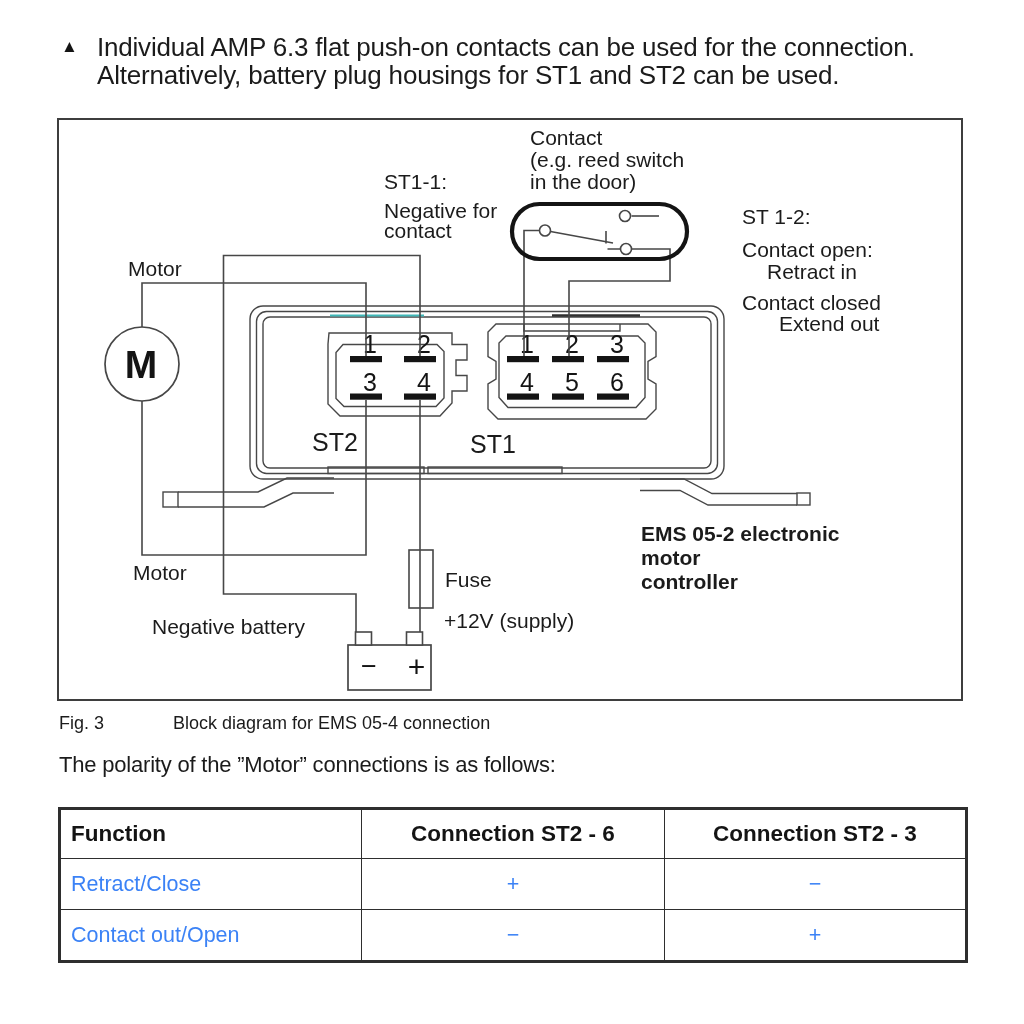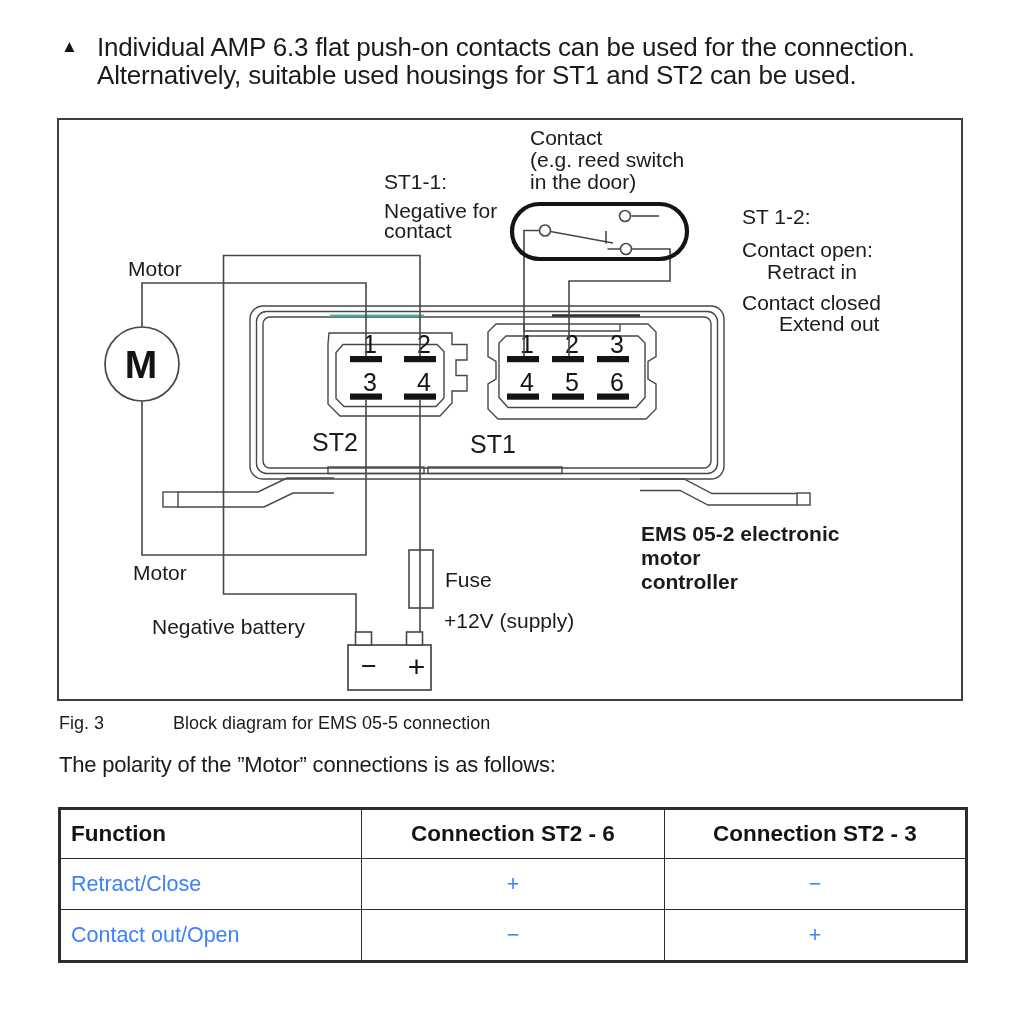--- a/index.html
+++ b/index.html
@@ -53,21 +53,21 @@
   .bold{font-weight:bold;}
 </style>
 </head>
 <body>
 
 <div class="page">
 
   <span class="bullet-marker">▲</span>
   <div class="intro-text">
     <div>Individual AMP 6.3 flat push-on contacts can be used for the connection.</div>
-    <div>Alternatively, suitable used housings for ST1 and ST2 can be used.</div>
+    <div>Alternatively, battery plug housings for ST1 and ST2 can be used.</div>
   </div>
 
   <div class="figure-box">
     <svg width="906" height="583" viewBox="57 118 906 583">
 
       <g>
         <rect class="outline" x="250" y="306" width="474" height="173" rx="13"></rect>
         <rect class="outline" x="256.5" y="311.5" width="461" height="162" rx="10"></rect>
         <rect class="outline" x="263" y="317" width="448" height="151" rx="7"></rect>
         <path d="M 330 315.5 H 424" stroke="#3fb8b8" stroke-width="2.2" fill="none"></path>
@@ -175,21 +175,21 @@
 
         <text class="dtext bold" x="641" y="541" font-size="22">EMS 05-2 electronic</text>
         <text class="dtext bold" x="641" y="565" font-size="22">motor</text>
         <text class="dtext bold" x="641" y="589" font-size="22">controller</text>
       </g>
     </svg>
   </div>
 
   <div class="caption-row">
     <span class="caption-fig">Fig. 3</span>
-    <span>Block diagram for EMS 05-5 connection</span>
+    <span>Block diagram for EMS 05-4 connection</span>
   </div>
 
   <div class="polarity-text">The polarity of the ”Motor” connections is as follows:</div>
 
   <table class="polarity">
     <colgroup>
       <col style="width:302px">
         <col style="width:303px">
         <col style="width:302px">
     </colgroup>

